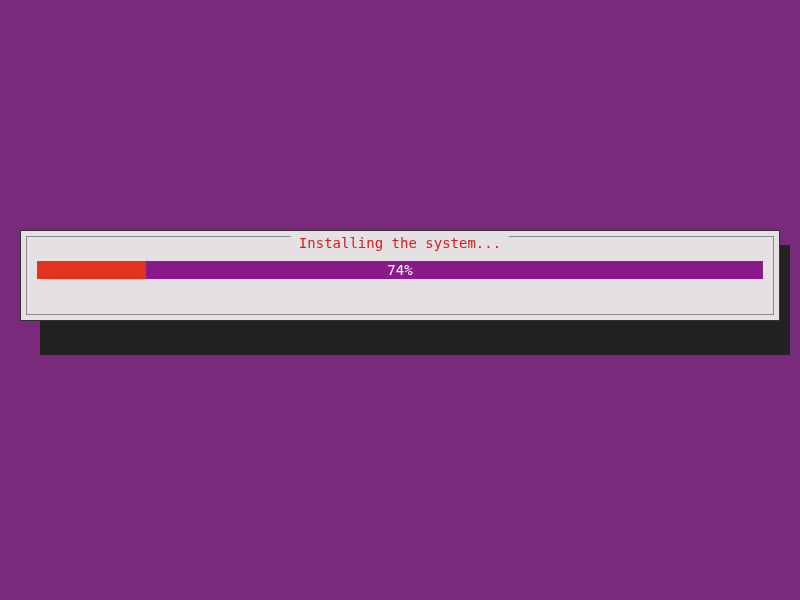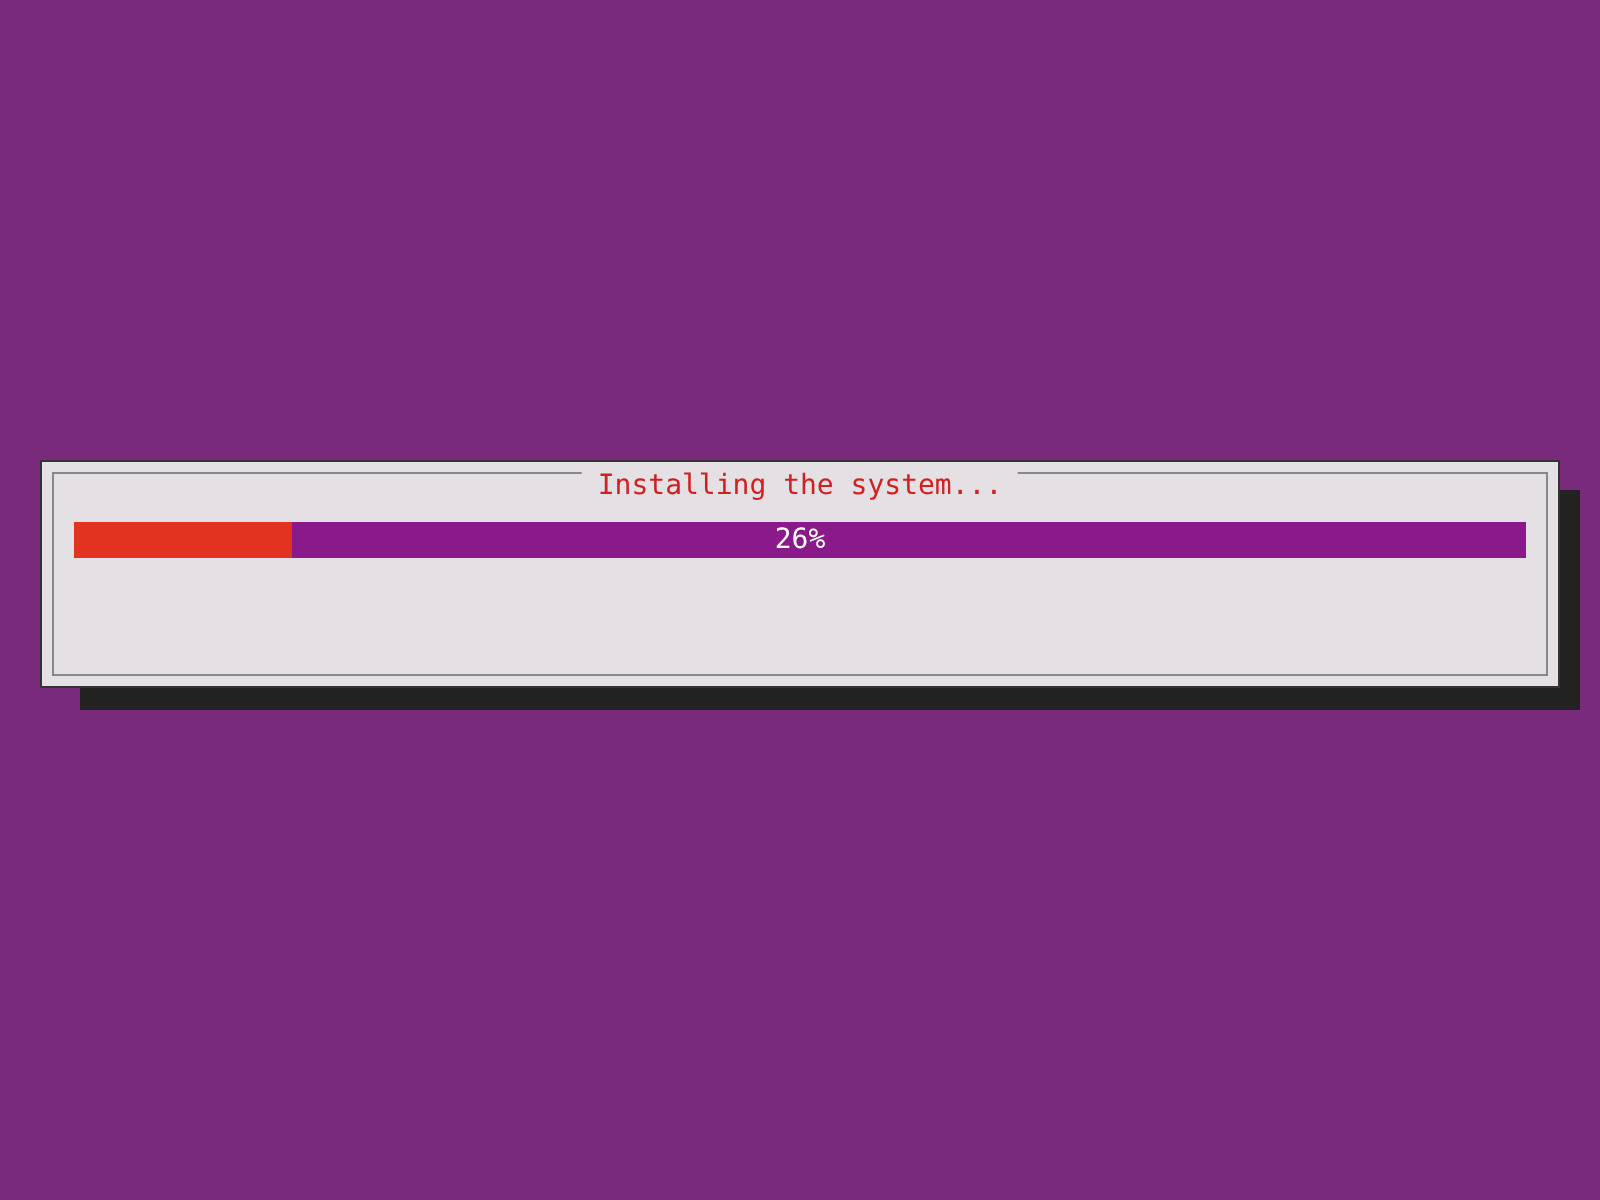--- a/index.html
+++ b/index.html
@@ -18,21 +18,21 @@
       top: 245px;
       width: 750px;
       height: 110px;
       background: #222;
     }
     .dialog {
       position: absolute;
       left: 20px;
       top: 230px;
       width: 760px;
-      height: 114px;
+      height: 91px;
       background: #e4e0e4;
       border: 1px solid #333;
     }
     .inner-border {
       position: absolute;
       left: 5px;
       top: 5px;
       right: 5px;
       bottom: 5px;
       border: 1px solid #888;
@@ -79,16 +79,16 @@
   </style>
 </head>
 <body>
 
 <div class="dialog-shadow"></div>
 <div class="dialog">
   <div class="inner-border">
     <div class="title">Installing the system...</div>
     <div class="progress-container">
       <div class="progress-fill" style="width:15%"></div>
-      <div class="progress-text">26%</div>
+      <div class="progress-text">74%</div>
     </div>
   </div>
 </div>
 
 </body></html>

